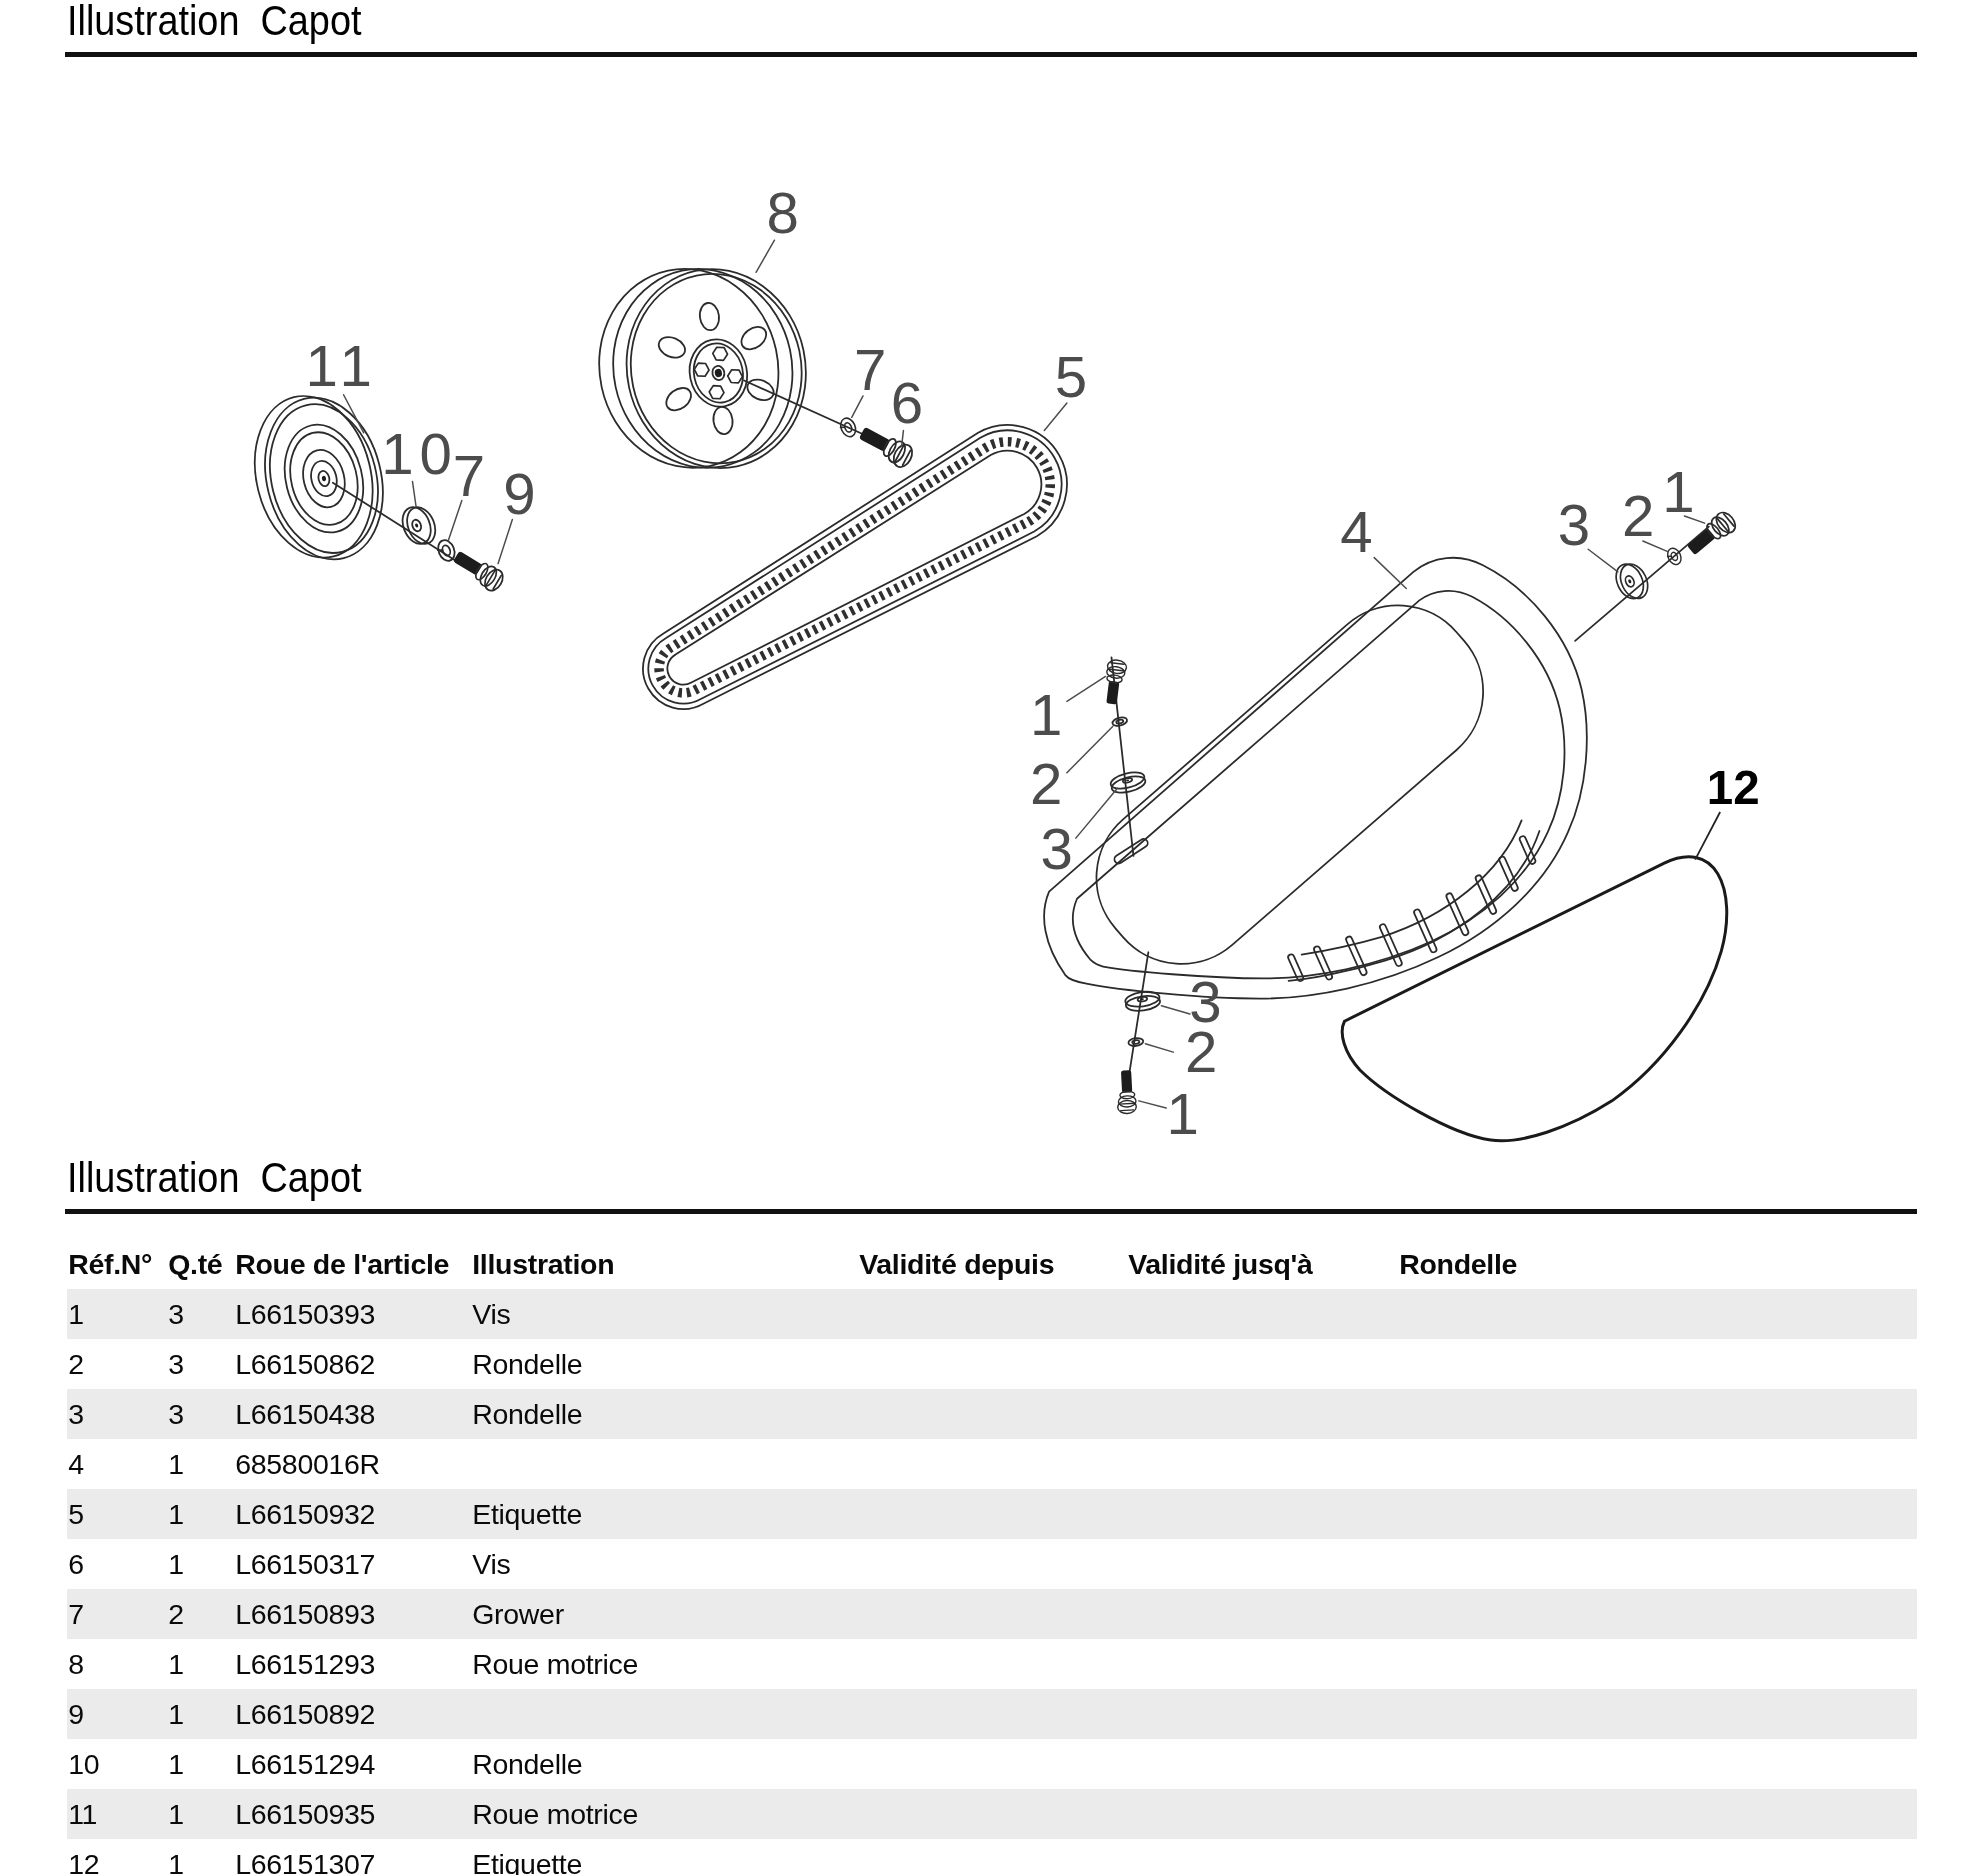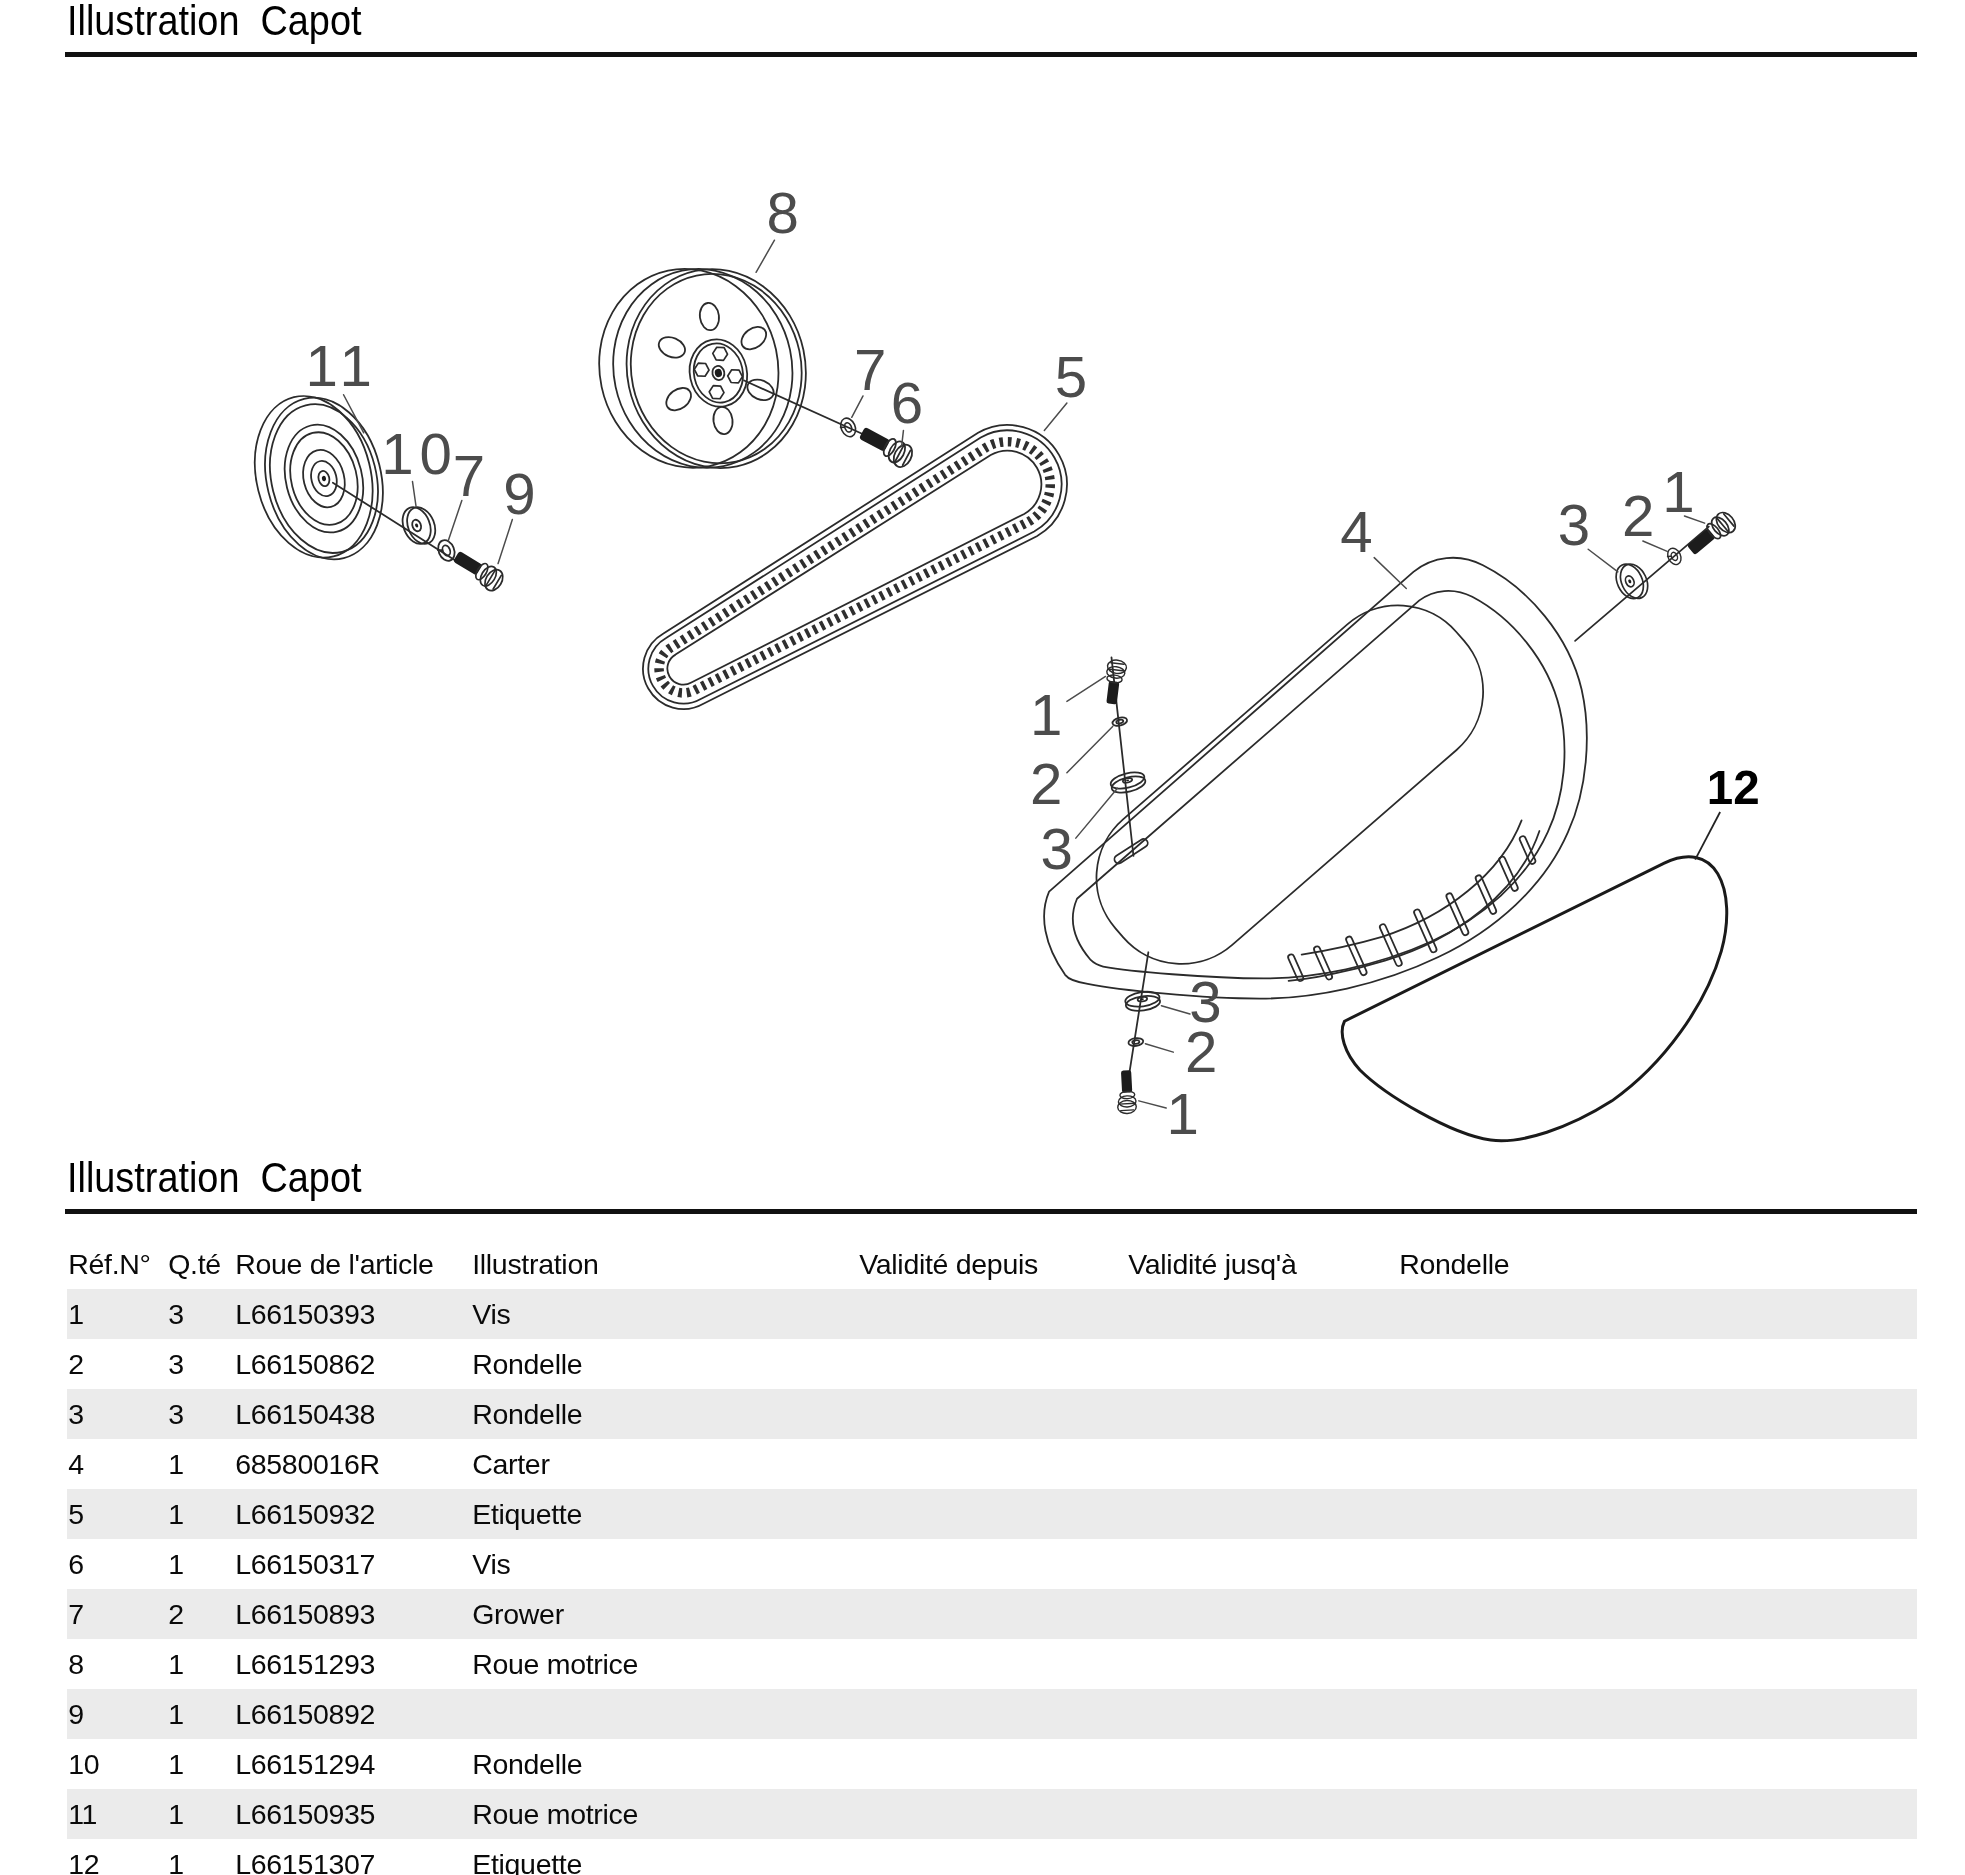--- a/index.html
+++ b/index.html
@@ -23,21 +23,21 @@
   
   #parts-table{
     position:absolute;left:67px;top:1239px;width:1850px;font-size:28.5px;letter-spacing:-0.3px;
   }
   .trow{
     display:grid;height:50px;line-height:50px;
     grid-template-columns:100px 67px 237px 387px 269px 271px 342px auto;
     align-items:center;white-space:nowrap;
   }
   .trow>span{display:block;padding-left:1.2px;overflow:visible;}
-  #thead{font-weight:400;}
+  #thead{font-weight:700;}
   #tbody .trow:nth-child(odd){background:#ebebeb;}
   
   svg *{vector-effect:none;}
   .ln{stroke:#2b2b2b;stroke-width:3;fill:none;stroke-linecap:round;stroke-linejoin:round;}
   .ld{stroke:#4c4c4c;stroke-width:2.5;fill:none;stroke-linecap:round;}
   .co{font-family:"Liberation Sans",sans-serif;font-size:98px;fill:#4c4c4c;text-anchor:middle;}
   .co2{font-family:"Liberation Sans",sans-serif;font-size:80px;font-weight:700;fill:#000;text-anchor:middle;}
 </style>
 </head>
 <body>
@@ -277,21 +277,20 @@
         <span>Rondelle</span>
         <span></span>
         <span></span>
         <span></span>
         <span></span>
     </div>
     <div class="trow">
       <span>4</span>
         <span>1</span>
         <span>68580016R</span>
-        <span>Carter</span>
         <span></span>
         <span></span>
         <span></span>
         <span></span>
     </div>
     <div class="trow">
       <span>5</span>
         <span>1</span>
         <span>L66150932</span>
         <span>Etiquette</span>

